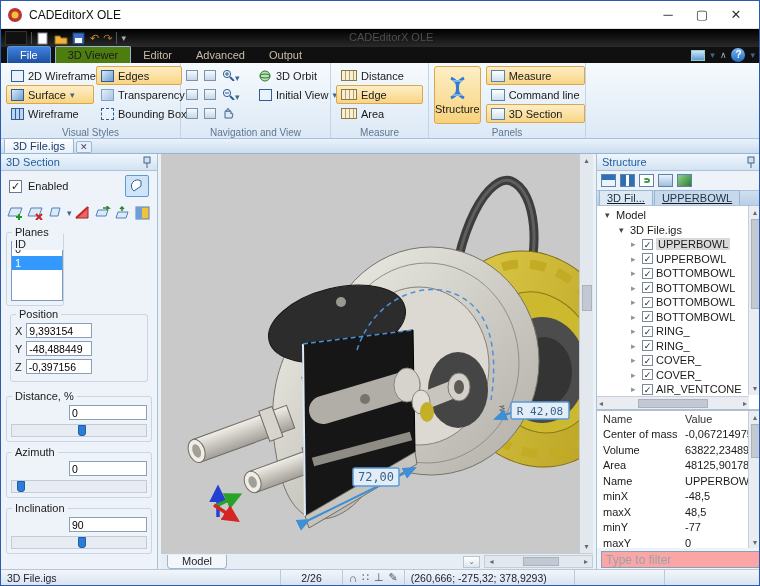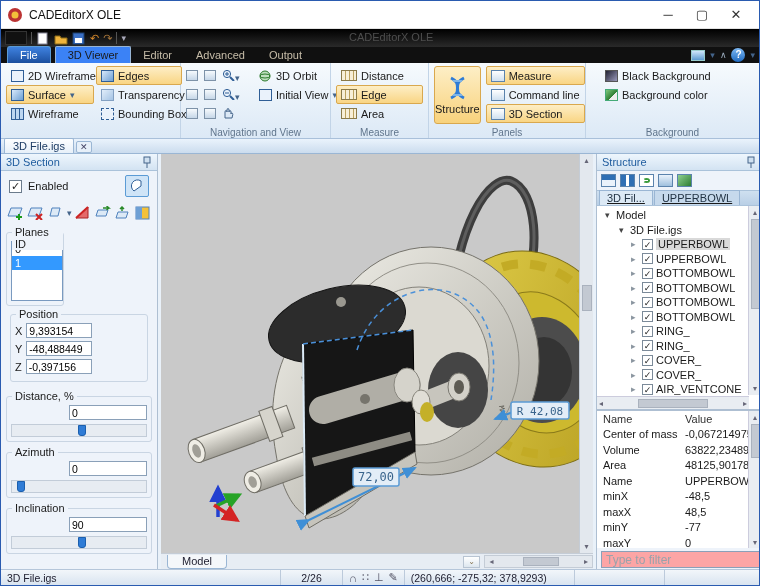--- a/index.html
+++ b/index.html
@@ -13,21 +13,21 @@
   
   .qat{position:absolute;left:0;top:28px;width:100%;height:18px;background:linear-gradient(#000,#2a2a2a);display:flex;align-items:center;padding:0 4px;gap:4px;}
   .qat .sep{width:1px;height:12px;background:#555;}
   .appbtn{width:22px;height:14px;background:#111;border:1px solid #333;}
   .qico{width:14px;height:13px;display:inline-block;}
   .caption-ghost{position:absolute;left:348px;top:2px;color:#4e4e4e;font-size:11px;}
   
   .rtabs{position:absolute;left:0;top:46px;width:100%;height:16px;background:#101010;display:flex;align-items:flex-end;padding-left:6px;}
   .rtab{padding:2px 12px;font-size:11px;color:#c7bda9;}
   .rtab.file{background:linear-gradient(#3f82e0,#1c4f9e);color:#fff;border-radius:3px 3px 0 0;margin-right:4px;border:1px solid #5b9bd5;border-bottom:none;}
-  .rtab.active{background:#3b82f6;color:#1a1a1a;border:1px solid #98b5d4;border-bottom:none;border-radius:2px 2px 0 0;}
+  .rtab.active{background:#4d7c0f;color:#1a1a1a;border:1px solid #98b5d4;border-bottom:none;border-radius:2px 2px 0 0;}
   .rtabs-right{position:absolute;right:4px;top:1px;display:flex;align-items:center;gap:5px;color:#bcd;}
   .helpbtn{width:14px;height:14px;border-radius:50%;background:linear-gradient(#7db9f5,#1f6ac0);color:#fff;font-size:10px;font-weight:bold;text-align:center;line-height:14px;}
   .monico{width:14px;height:11px;border:1px solid #9cc;background:linear-gradient(#cfe6fb,#5e9bd0);}
   
   .ribbon{position:absolute;left:0;top:62px;width:100%;height:76px;background:linear-gradient(#f6fafd,#dcE9f6);border-bottom:1px solid #a9c0da;display:flex;}
   .rgroup{position:relative;border-right:1px solid #c2d4e7;padding:3px 5px 13px 5px;}
   .rlabel{position:absolute;bottom:0;left:0;right:0;text-align:center;font-size:10px;color:#60758c;}
   .rbtn{display:flex;align-items:center;gap:4px;height:19px;padding:0 4px;border:1px solid transparent;border-radius:2px;white-space:nowrap;}
   .rbtn.hl{background:linear-gradient(#fdeec6,#f9d584);border-color:#d9a84e;}
   .icube{width:13px;height:12px;border:1px solid #2f5e96;background:linear-gradient(135deg,#d9e9fa,#6d9fd4);display:inline-block;flex:none;}
@@ -195,20 +195,21 @@
           <div class="rbtn">
               <span class="icube trans"></span>
               <span>Transparency</span>
             </div>
           <div class="rbtn">
               <span class="icube bbox"></span>
               <span>Bounding Box</span>
             </div>
         </div>
       </div>
+      <div class="rlabel">Visual Styles</div>
     </div>
 
     <div class="rgroup" style="width:150px">
       <div class="navgrid">
         <span class="inav"></span>
         <span class="inav"></span>
         <span><svg width="13" height="12">
               <circle cx="5" cy="5" r="3.6" fill="#eaf2fb" stroke="#2f5e96"></circle>
               <line x1="8" y1="8" x2="12" y2="12" stroke="#2f5e96" stroke-width="2"></line>
               <line x1="3" y1="5" x2="7" y2="5" stroke="#2f5e96"></line>
@@ -278,31 +279,20 @@
             <span>Command line</span>
           </div>
         <div class="rbtn hl">
             <span class="pnl-ic"></span>
             <span>3D Section</span>
           </div>
       </div>
       <div class="rlabel">Panels</div>
     </div>
 
-    <div class="rgroup" style="flex:1;border-right:none;padding-left:14px">
-      <div class="rbtn">
-          <span class="bgico"></span>
-          <span>Black Background</span>
-        </div>
-      <div class="rbtn">
-          <span class="bgico color"></span>
-          <span>Background color</span>
-        </div>
-      <div class="rlabel">Background</div>
-    </div>
   </div>
 
   <div class="doctabs">
     <span class="doctab">3D File.igs</span>
     <span class="doctab-close">✕</span>
   </div>
 
   <div class="lpanel">
     <div class="phead">
       <span class="t">3D Section</span>

